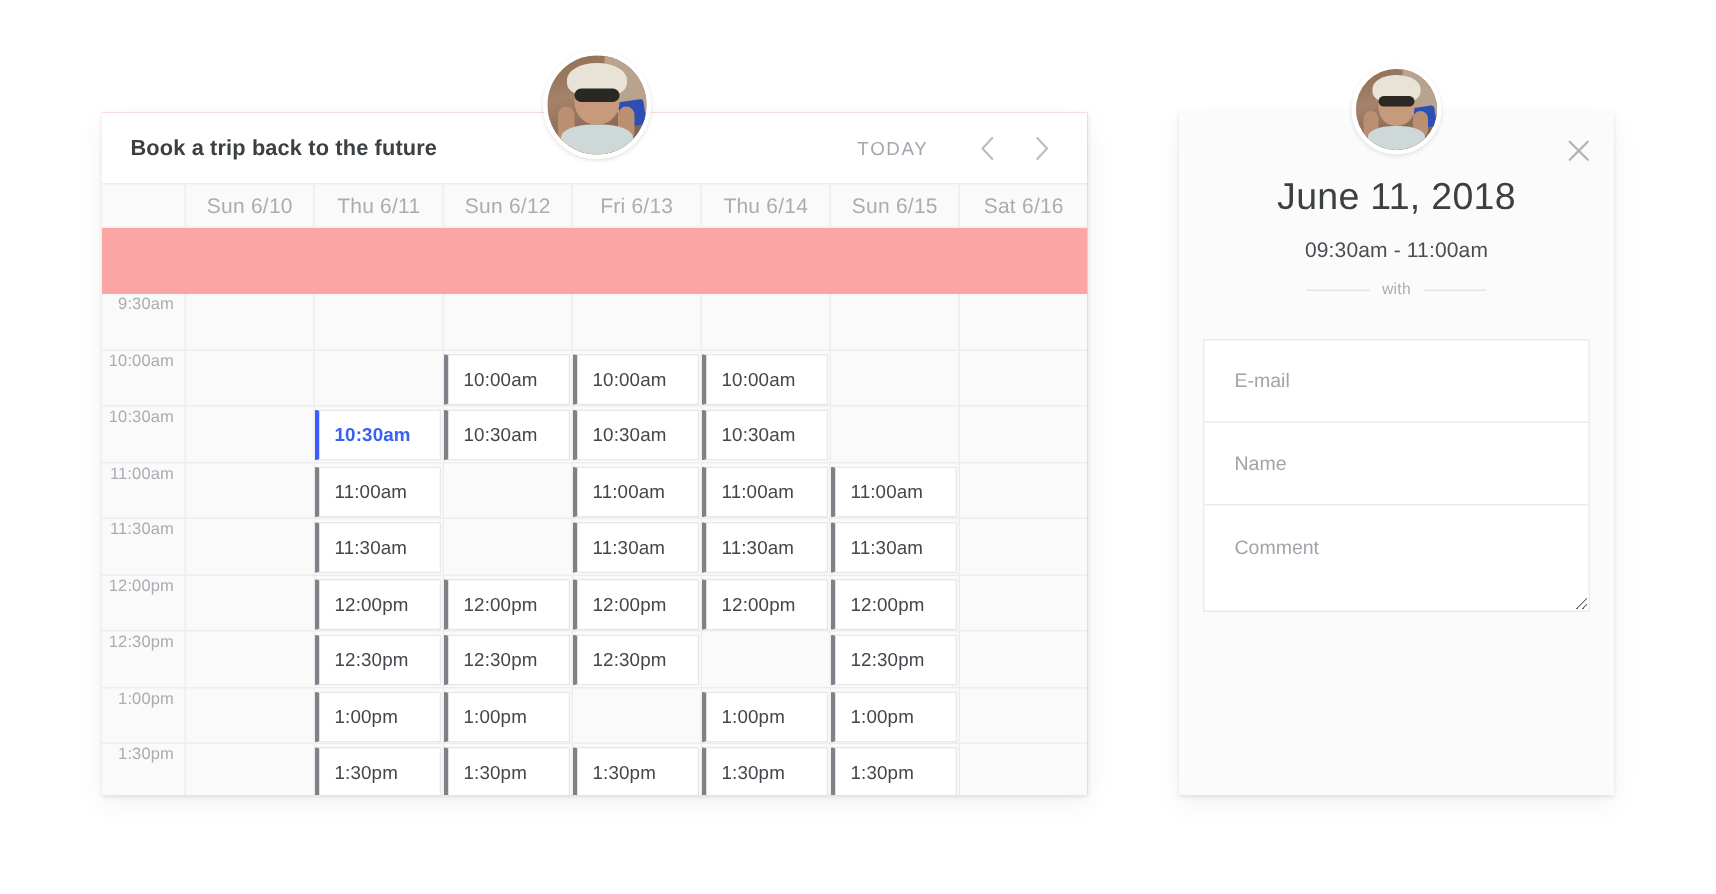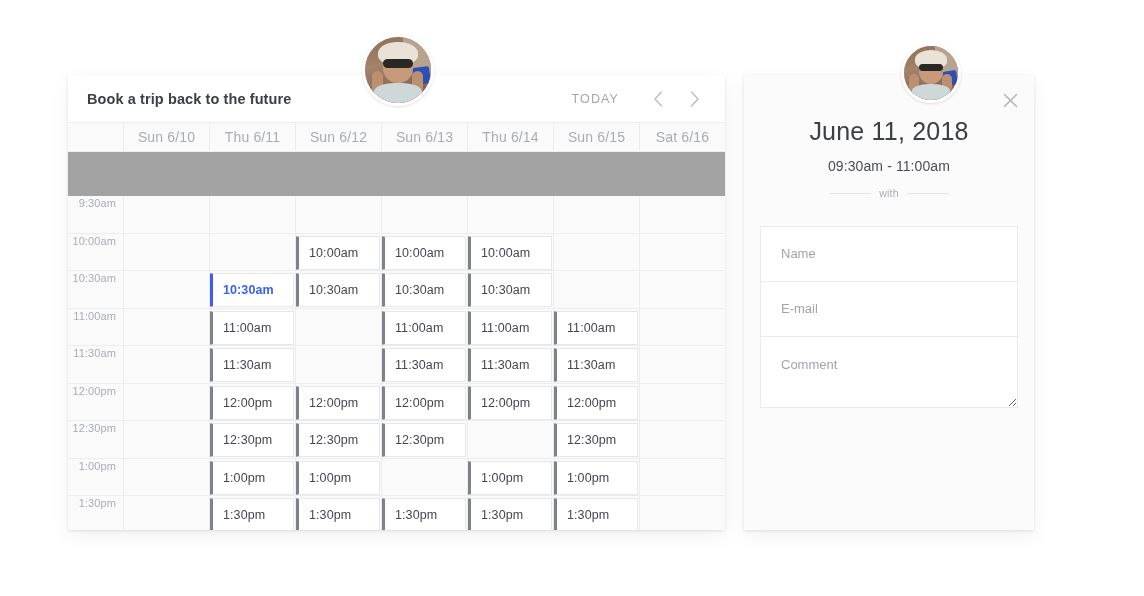--- a/index.html
+++ b/index.html
@@ -16,21 +16,21 @@
     position: relative;
   }
 
   
   #calendar-panel {
     position: absolute;
     left: 68px;
     top: 75px;
     width: 657px;
     height: 455px;
-    background: #a3a3a3;
+    background: #fca5a5;
     box-shadow: 0 1px 3px rgba(0,0,0,0.10), 0 6px 18px rgba(0,0,0,0.055);
     overflow: hidden;
   }
   #calendar-header {
     height: 47px;
     background: #ffffff;
     display: flex;
     align-items: center;
     padding: 0 18px 0 19px;
     box-sizing: border-box;
@@ -164,21 +164,21 @@
   }
   .slot.selected {
     border-left-color: #3d5afe;
     color: #3761f0;
     font-weight: bold;
   }
 
   
   #booking-panel {
     position: absolute;
-    left: 744px;
+    left: 786px;
     top: 75px;
     width: 290px;
     height: 455px;
     background: #fbfbfb;
     box-shadow: 0 1px 3px rgba(0,0,0,0.10), 0 6px 18px rgba(0,0,0,0.055);
     overflow: hidden;
   }
   #close-button {
     position: absolute;
     right: 11px;
@@ -343,21 +343,21 @@
       </svg>
     </div>
   </div>
 
   <div id="day-header-row">
     <div class="gutter-cell"></div>
 
   <div class="day-header-cell">Sun 6/10</div>
       <div class="day-header-cell">Thu 6/11</div>
       <div class="day-header-cell">Sun 6/12</div>
-      <div class="day-header-cell">Sun 6/13</div>
+      <div class="day-header-cell">Fri 6/13</div>
       <div class="day-header-cell">Thu 6/14</div>
       <div class="day-header-cell">Sun 6/15</div>
       <div class="day-header-cell">Sat 6/16</div>
     </div>
 
   <div id="grid-body">
     <div id="time-gutter">
         <div class="time-row">
           <div class="time-row-label">9:30am</div>
         </div>
@@ -528,24 +528,24 @@
 
   <div id="with-divider">
     <div class="rule"></div>
     <div id="with-label">with</div>
     <div class="rule"></div>
   </div>
 
 
   <div id="booking-form">
     <div class="field">
-      <input type="text" id="name-input" placeholder="Name" style="">
+      <input type="text" id="email-input" placeholder="E-mail" style="">
     </div>
     <div class="field">
-      <input type="text" id="email-input" placeholder="E-mail" style="">
+      <input type="text" id="name-input" placeholder="Name" style="">
     </div>
     <div class="field">
       <textarea id="comment-input" placeholder="Comment" style=""></textarea>
     </div>
   </div>
 
 </div>
 
 <div class="avatar" id="calendar-avatar">
   <div class="av-inner">

